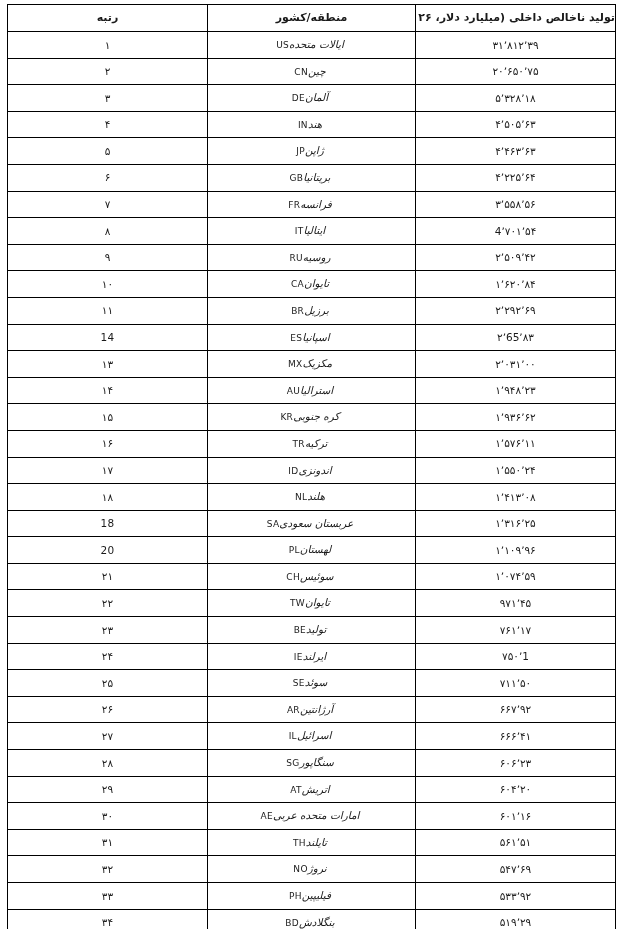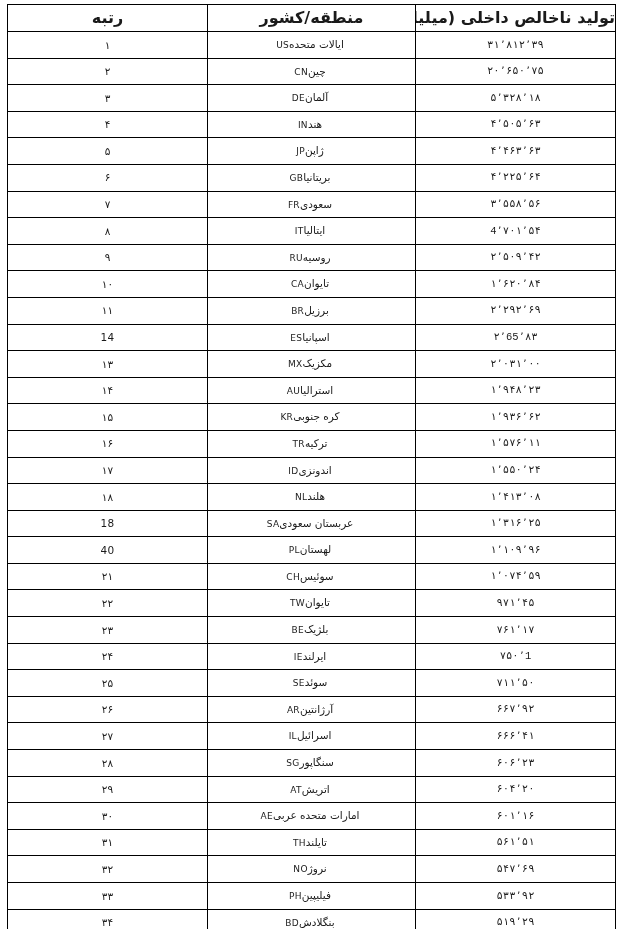--- a/index.html
+++ b/index.html
@@ -33,39 +33,39 @@
     vertical-align: middle;
     padding: 0;
     height: 24.6px;
     line-height: 24.6px;
     font-size: 10.5px;
     font-weight: normal;
     white-space: nowrap;
     overflow: hidden;
   }
   table.gdp-table thead th {
-    font-size: 16px;
+    font-size: 11px;
     font-weight: bold;
     height: 26px;
     line-height: 26px;
   }
   col.col-rank { width: 200px; }
   col.col-country { width: 208px; }
   col.col-gdp { width: 200px; }
 
   .cell-rank { font-size: 10.5px; letter-spacing: 0.2px; }
-  .cell-gdp { font-size: 10.5px; letter-spacing: 0.2px; font-family: Liberation Mono, monospace; }
+  .cell-gdp { font-size: 10.5px; letter-spacing: 0.2px; }
   .cell-country { font-size: 10.5px; }
   .code {
     font-size: 9px;
     letter-spacing: 0.3px;
     color: #222;
     margin-top: 48px;
   }
-  .cname { margin-right: 3px; }
+  .cname { margin-right: 3px; font-style: italic; }
 </style>
 </head>
 <body>
 
 <div class="page">
   <table class="gdp-table">
     <colgroup>
       <col class="col-gdp">
       <col class="col-country">
       <col class="col-rank">
@@ -103,21 +103,21 @@
           <td class="cell-country"><span class="cname">ژاپن</span><span class="code">JP</span></td>
           <td class="cell-rank">۵</td>
         </tr>
         <tr>
           <td class="cell-gdp">۴٬۲۲۵٬۶۴</td>
           <td class="cell-country"><span class="cname">بریتانیا</span><span class="code">GB</span></td>
           <td class="cell-rank">۶</td>
         </tr>
         <tr>
           <td class="cell-gdp">۳٬۵۵۸٬۵۶</td>
-          <td class="cell-country"><span class="cname">سعودی</span><span class="code">FR</span></td>
+          <td class="cell-country"><span class="cname">فرانسه</span><span class="code">FR</span></td>
           <td class="cell-rank">۷</td>
         </tr>
         <tr>
           <td class="cell-gdp">4٬۷۰۱٬۵۴</td>
           <td class="cell-country"><span class="cname">ایتالیا</span><span class="code">IT</span></td>
           <td class="cell-rank">۸</td>
         </tr>
         <tr>
           <td class="cell-gdp">۲٬۵۰۹٬۴۲</td>
           <td class="cell-country"><span class="cname">روسیه</span><span class="code">RU</span></td>
@@ -169,35 +169,35 @@
           <td class="cell-rank">۱۸</td>
         </tr>
         <tr>
           <td class="cell-gdp">۱٬۳۱۶٬۲۵</td>
           <td class="cell-country"><span class="cname">عربستان سعودی</span><span class="code">SA</span></td>
           <td class="cell-rank">18</td>
         </tr>
         <tr>
           <td class="cell-gdp">۱٬۱۰۹٬۹۶</td>
           <td class="cell-country"><span class="cname">لهستان</span><span class="code">PL</span></td>
-          <td class="cell-rank">40</td>
+          <td class="cell-rank">20</td>
         </tr>
         <tr>
           <td class="cell-gdp">۱٬۰۷۴٬۵۹</td>
           <td class="cell-country"><span class="cname">سوئیس</span><span class="code">CH</span></td>
           <td class="cell-rank">۲۱</td>
         </tr>
         <tr>
           <td class="cell-gdp">۹۷۱٬۴۵</td>
           <td class="cell-country"><span class="cname">تایوان</span><span class="code">TW</span></td>
           <td class="cell-rank">۲۲</td>
         </tr>
         <tr>
           <td class="cell-gdp">۷۶۱٬۱۷</td>
-          <td class="cell-country"><span class="cname">بلژیک</span><span class="code">BE</span></td>
+          <td class="cell-country"><span class="cname">تولید</span><span class="code">BE</span></td>
           <td class="cell-rank">۲۳</td>
         </tr>
         <tr>
           <td class="cell-gdp">۷۵۰٬1</td>
           <td class="cell-country"><span class="cname">ایرلند</span><span class="code">IE</span></td>
           <td class="cell-rank">۲۴</td>
         </tr>
         <tr>
           <td class="cell-gdp">۷۱۱٬۵۰</td>
           <td class="cell-country"><span class="cname">سوئد</span><span class="code">SE</span></td>

